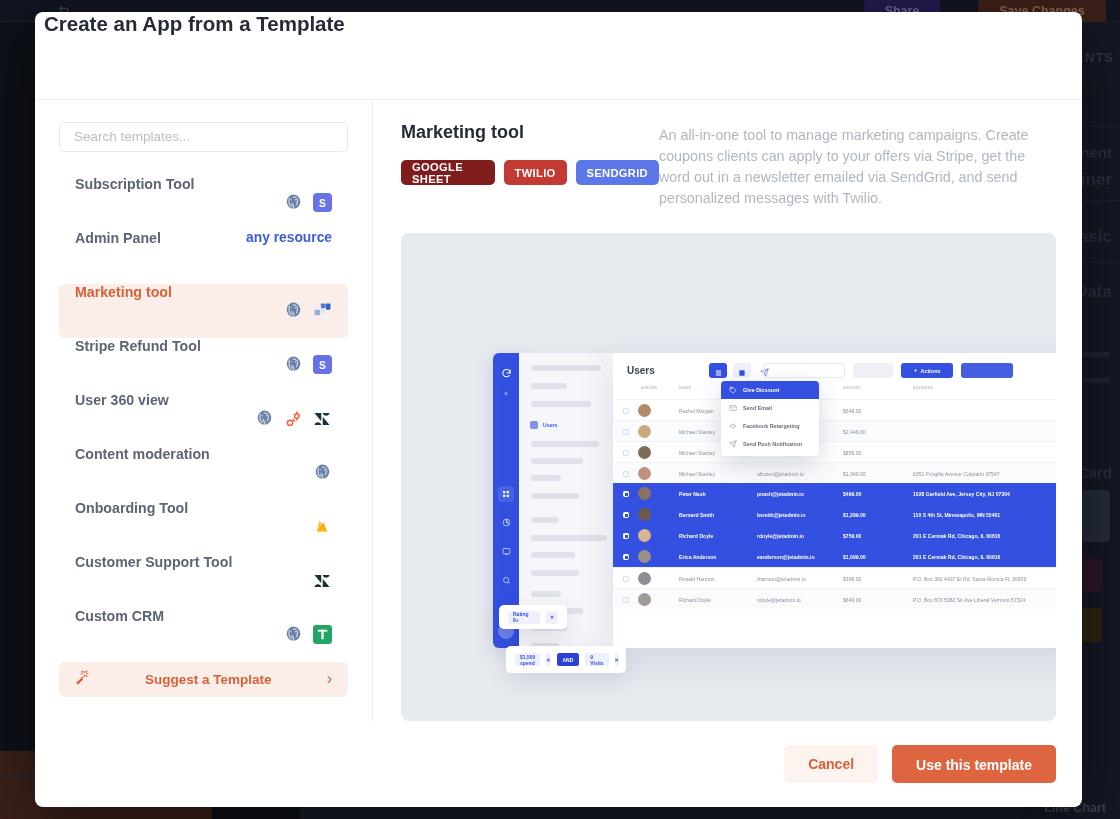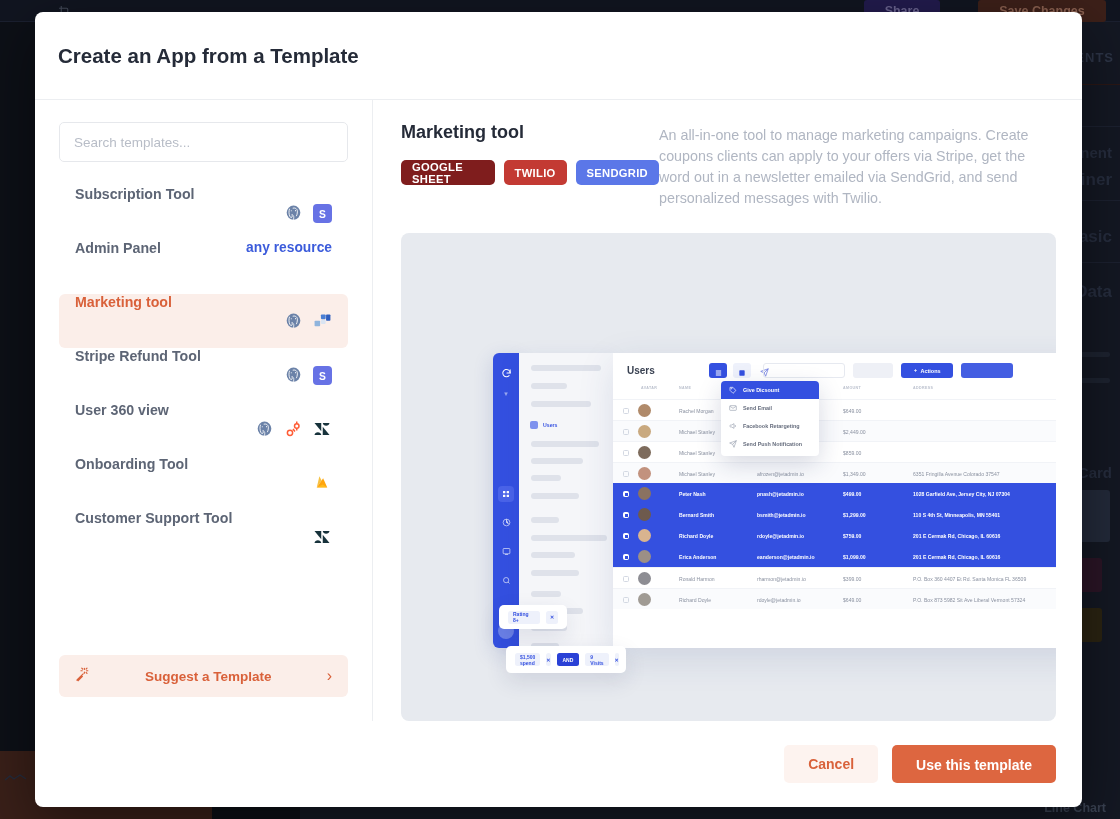--- a/index.html
+++ b/index.html
@@ -59,22 +59,22 @@
 
   
   #modal {
     position: absolute; left: 35px; top: 12px; width: 1047px; height: 795px;
     background: #ffffff; border-radius: 8px;
     box-shadow: 0 18px 60px rgba(0,0,0,.45);
     overflow: hidden;
     display: flex; flex-direction: column;
   }
   .modal-header {
-    height: 88px; flex: 0 0 88px; display: flex; align-items: center;
-    padding-left: 23px; border-bottom: 1px solid #eceef1;
+    height: 88px; flex: 0 0 88px; display: flex; 
+    padding-left: 9px; border-bottom: 1px solid #eceef1;
   }
   .modal-title { font-size: 20.5px; font-weight: bold; color: #252b38; }
 
   .modal-body { flex: 1; display: flex; min-height: 0; }
 
   
   .tpl-sidebar {
     width: 338px; flex: 0 0 338px; border-right: 1px solid #eceef1;
     padding: 22px 24px 0 24px; display: flex; flex-direction: column;
   }
@@ -383,40 +383,79 @@
                 <svg width="18" height="18" viewBox="0 0 24 24" fill="#17323b">
                   <path d="M11 4v11L2 4z"></path>
                   <path d="M2 20a4.6 4.6 0 0 1 9 0z"></path>
                   <path d="M13 20V9l9 11z"></path>
                   <path d="M22 4a4.6 4.6 0 0 1-9 0z"></path>
                 </svg>
               </span>
             </div>
           </div>
           <div class="tpl-item">
+            <div class="tpl-name">Content moderation</div>
+            <div class="tpl-icons">
+              <span style="display: inline-flex; align-items: center; justify-content: center; width: 20px; height: 20px;">
+                <svg width="19" height="19" viewBox="0 0 24 24">
+                  <ellipse cx="12" cy="11" rx="8.6" ry="9" fill="#6b82a8"></ellipse>
+                  <path d="M7 6c-1 3-1 7 .6 10 .7 1.3 2.2 1.6 2.6.3.3-1 .2-2.6 0-3.7" stroke="#fff" stroke-width="1.1" fill="none"></path>
+                  <path d="M14.4 5.6c1.8.4 2.6 2 2.5 4.4-.1 2-.5 4-1.3 5.4" stroke="#fff" stroke-width="1.1" fill="none"></path>
+                  <path d="M11 5.3c1.3-.3 2.5-.3 3.5 0" stroke="#fff" stroke-width="1.1" fill="none"></path>
+                  <circle cx="9.2" cy="8.6" r=".7" fill="#fff"></circle>
+                  <circle cx="14.6" cy="8.4" r=".7" fill="#fff"></circle>
+                  <path d="M12 14.5c.6 2 .4 4.2-.3 5.6" stroke="#fff" stroke-width="1" fill="none"></path>
+                </svg>
+              </span>
+            </div>
+          </div>
+          <div class="tpl-item">
             <div class="tpl-name">Onboarding Tool</div>
             <div class="tpl-icons">
               <span style="display: inline-flex; align-items: center; justify-content: center; width: 20px; height: 20px;">
                 <svg width="18" height="18" viewBox="0 0 24 24">
                   <path d="M5 18 8.5 3l3 5.5z" fill="#f6c244"></path>
                   <path d="M5 18 13.5 5.5 19 18z" fill="#ffa000" opacity=".95"></path>
                   <path d="M5 18l8-4 6 4z" fill="#ffca28" opacity=".6"></path>
                 </svg>
               </span>
             </div>
           </div>
           <div class="tpl-item">
             <div class="tpl-name">Customer Support Tool</div>
             <div class="tpl-icons">
               <span style="display: inline-flex; align-items: center; justify-content: center; width: 20px; height: 20px;">
                 <svg width="18" height="18" viewBox="0 0 24 24" fill="#17323b">
                   <path d="M11 4v11L2 4z"></path>
                   <path d="M2 20a4.6 4.6 0 0 1 9 0z"></path>
                   <path d="M13 20V9l9 11z"></path>
                   <path d="M22 4a4.6 4.6 0 0 1-9 0z"></path>
+                </svg>
+              </span>
+            </div>
+          </div>
+          <div class="tpl-item">
+            <div class="tpl-name">Custom CRM</div>
+            <div class="tpl-icons">
+              <span style="display: inline-flex; align-items: center; justify-content: center; width: 20px; height: 20px;">
+                <svg width="19" height="19" viewBox="0 0 24 24">
+                  <ellipse cx="12" cy="11" rx="8.6" ry="9" fill="#6b82a8"></ellipse>
+                  <path d="M7 6c-1 3-1 7 .6 10 .7 1.3 2.2 1.6 2.6.3.3-1 .2-2.6 0-3.7" stroke="#fff" stroke-width="1.1" fill="none"></path>
+                  <path d="M14.4 5.6c1.8.4 2.6 2 2.5 4.4-.1 2-.5 4-1.3 5.4" stroke="#fff" stroke-width="1.1" fill="none"></path>
+                  <path d="M11 5.3c1.3-.3 2.5-.3 3.5 0" stroke="#fff" stroke-width="1.1" fill="none"></path>
+                  <circle cx="9.2" cy="8.6" r=".7" fill="#fff"></circle>
+                  <circle cx="14.6" cy="8.4" r=".7" fill="#fff"></circle>
+                  <path d="M12 14.5c.6 2 .4 4.2-.3 5.6" stroke="#fff" stroke-width="1" fill="none"></path>
+                </svg>
+              </span>
+              <span style="display: inline-flex; align-items: center; justify-content: center; width: 20px; height: 20px;">
+                <svg width="19" height="19" viewBox="0 0 24 24">
+                  <rect width="24" height="24" rx="4" fill="#23a566"></rect>
+                  <rect x="6" y="6" width="12" height="2.4" fill="#fff"></rect>
+                  <rect x="10.6" y="6" width="2.8" height="12" fill="#fff"></rect>
                 </svg>
               </span>
             </div>
           </div>
         </div>
 
       <div class="suggest-btn">
         <span>
           <svg width="15" height="15" viewBox="0 0 24 24" fill="none" stroke="#d9613a" stroke-width="1.9" stroke-linecap="round">
             <path d="M15 4V2M15 10V8M11.5 6h-2M20.5 6h-2M17.8 3.2l1.4-1.4M17.8 8.8l1.4 1.4M12.2 3.2 10.8 1.8M4 20l9-9M4 20l-1 1"></path>

